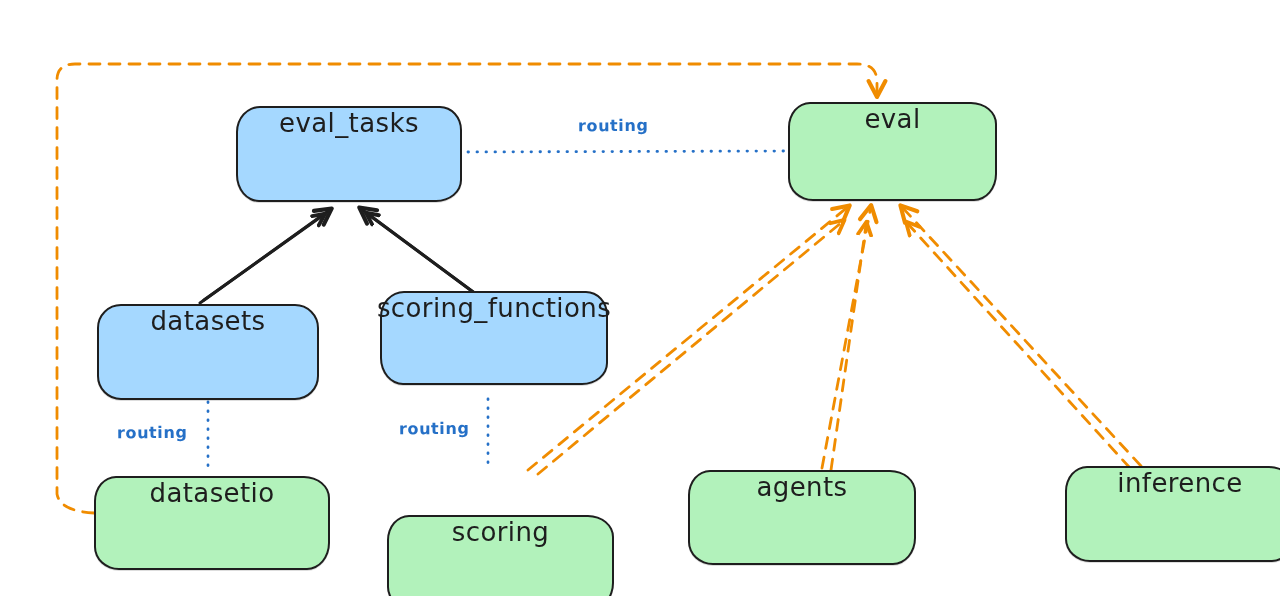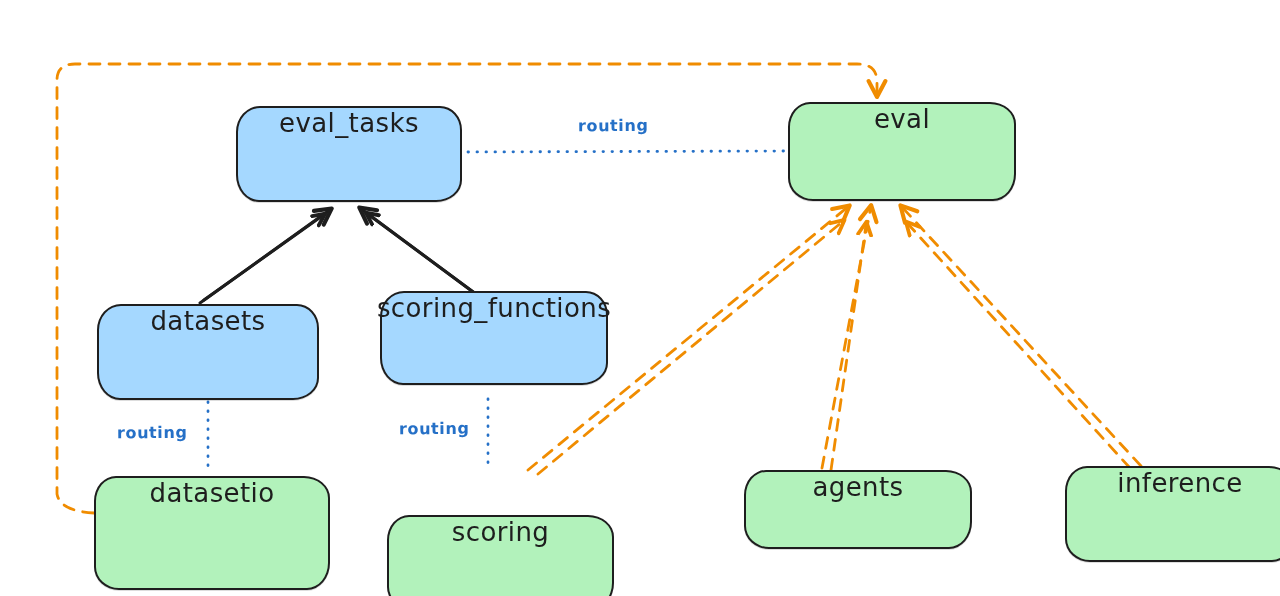--- a/index.html
+++ b/index.html
@@ -85,41 +85,41 @@
     <path class="st-orange" d="M822 468 L871 206" marker-end="url(#arrOrange)"></path>
     <path class="st-orange" d="M831 470 L866 225" marker-end="url(#arrOrange2)" stroke-width="2" stroke-dasharray="9 8"></path>
     <path class="st-orange" d="M1141 466 L901 206" marker-end="url(#arrOrange)"></path>
     <path class="st-orange" d="M1130 468 L908 224" marker-end="url(#arrOrange2)" stroke-width="2" stroke-dasharray="9 8"></path>
   </svg>
 
   <div class="node blue" style="left:236px; top:106px; width:226px; height:96px;">
     <span>eval_tasks</span>
   </div>
 
-  <div class="node green" style="left:788px; top:102px; width:228px; height:99px;">
+  <div class="node green" style="left:788px; top:102px; width:209px; height:99px;">
     <span>eval</span>
   </div>
 
-  <div class="node blue" style="left:97px; top:304px; width:222px; height:96px;">
+  <div class="node blue" style="left:97px; top:304px; width:222px; height:96px;border-radius:24px;">
     <span>datasets</span>
   </div>
 
   <div class="node blue" style="left:380px; top:291px; width:228px; height:94px;">
     <span>scoring_functions</span>
   </div>
 
-  <div class="node green" style="left:94px; top:476px; width:236px; height:114px;">
+  <div class="node green" style="left:94px; top:476px; width:236px; height:94px;">
     <span>datasetio</span>
   </div>
 
   <div class="node green" style="left:387px; top:471px; width:227px; height:95px;margin-top:44px;">
     <span>scoring</span>
   </div>
 
-  <div class="node green" style="left:744px; top:470px; width:228px; height:79px;">
+  <div class="node green" style="left:688px; top:470px; width:228px; height:95px;">
     <span>agents</span>
   </div>
 
   <div class="node green" style="left:1022px; top:466px; width:230px; height:96px;margin-left:43px;">
     <span>inference</span>
   </div>
 
   <div class="edge-label" style="left:578px; top:116px;">routing</div>
 
   <div class="edge-label" style="left:117px; top:423px;">routing</div>

